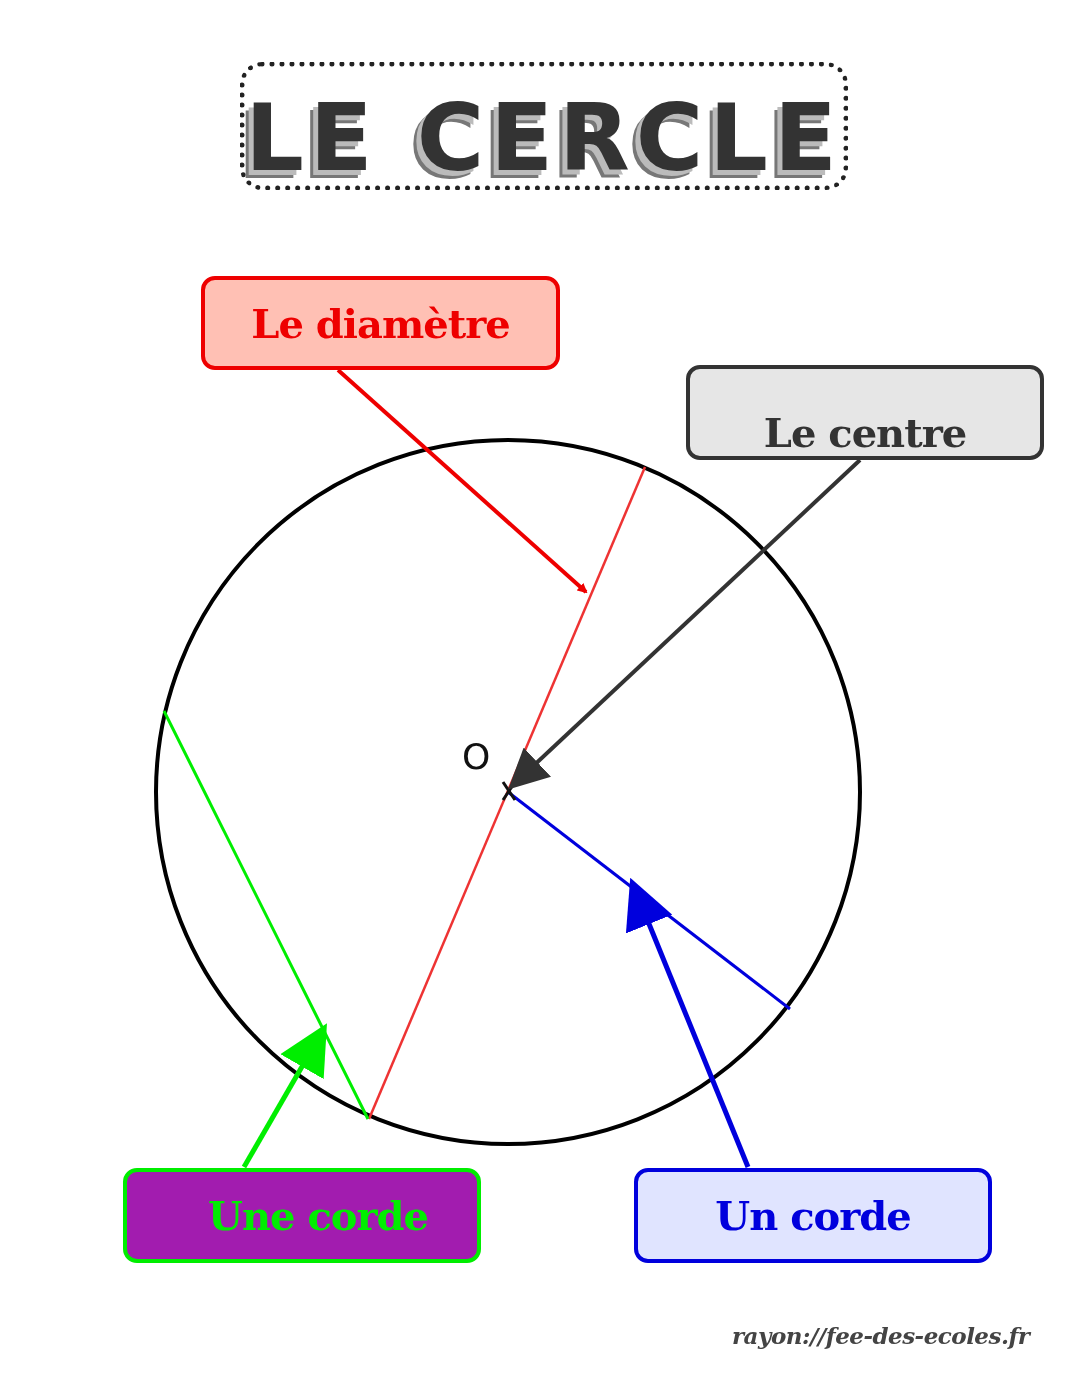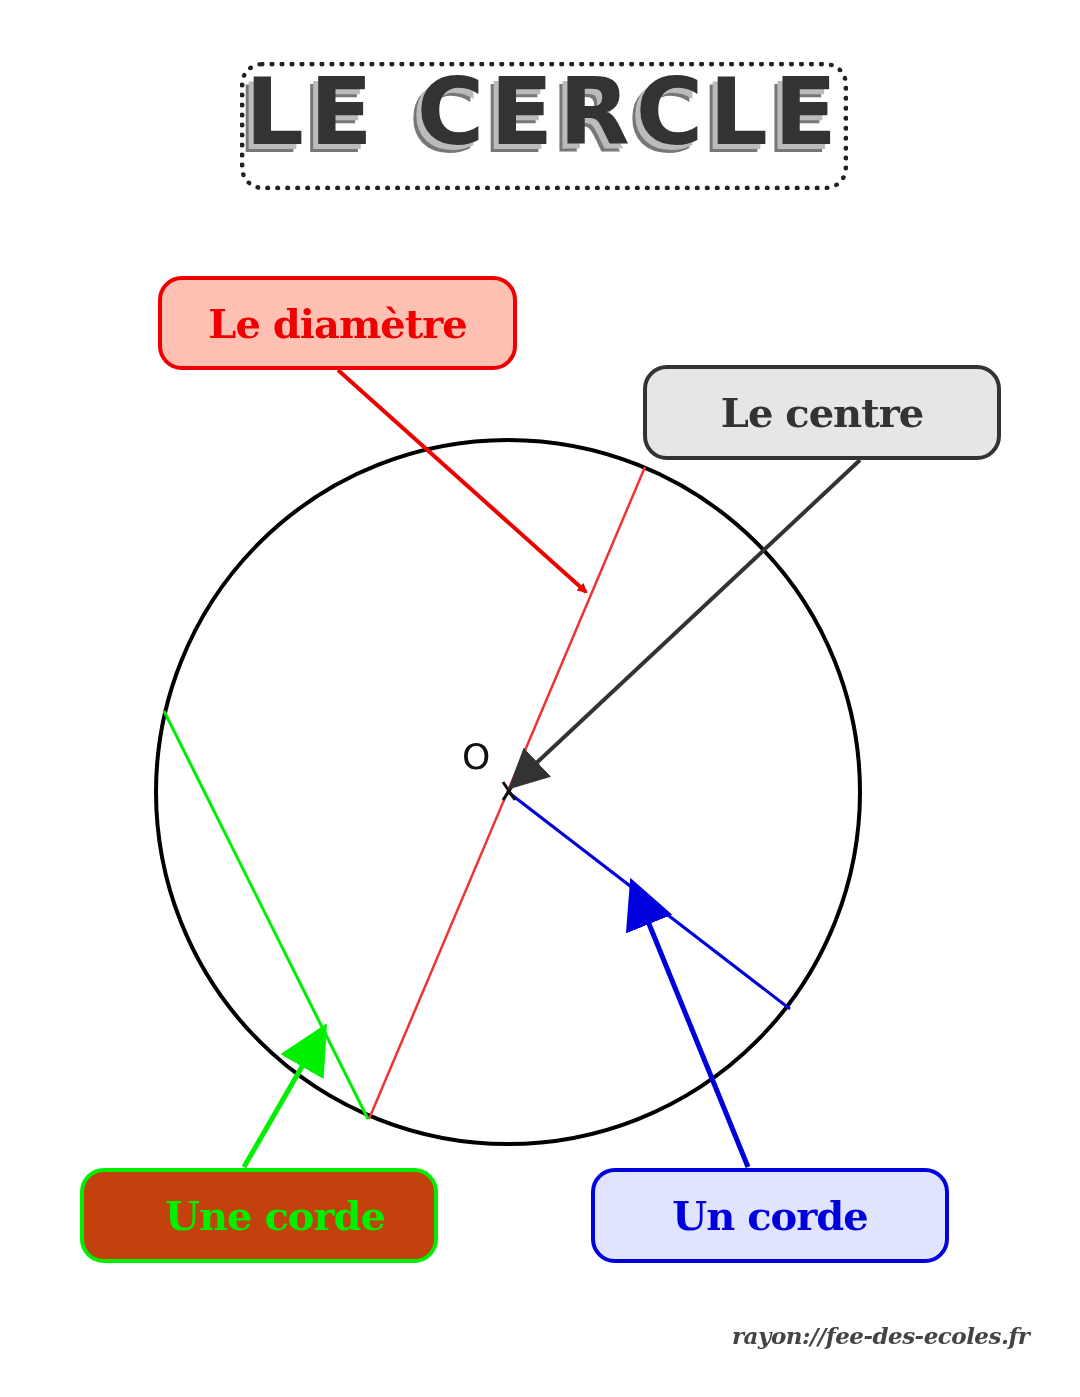--- a/index.html
+++ b/index.html
@@ -1,31 +1,31 @@
 <!DOCTYPE html>
 <html><head>
   <meta charset="utf-8">
   <style>
     html, body { margin: 0; padding: 0; background: #ffffff; }
     body { width: 1080px; height: 1397px; position: relative; overflow: hidden; font-family: "DejaVu Serif", serif; }
     .title-frame {
       position: absolute; left: 240px; top: 62px; width: 608px; height: 128px;
       border: 5px dotted #222; border-radius: 22px; box-sizing: border-box;
-      display: flex; align-items: flex-start; justify-content: center;
+      display: flex; align-items: flex-end; justify-content: center;
     }
     .title-text {
       font-family: "DejaVu Sans", sans-serif; font-weight: bold; font-size: 92px;
       letter-spacing: 6px; color: #333333;
       text-shadow: -5px 5px 0 #bbb, -8px 8px 0 #777;
       line-height: 1;
     }
     .label-box {
-      position: absolute; border-radius: 24px; border: 4px solid; box-sizing: border-box;
+      position: absolute; border-radius: 14px; border: 4px solid; box-sizing: border-box;
       display: flex; align-items: center; justify-content: center;
-      font-family: "DejaVu Serif", serif; font-weight: bold; font-size: 40px; letter-spacing: -1px;
+      font-family: "DejaVu Serif", serif; font-weight: bold; font-size: 40px; letter-spacing: -1px; margin-left: 43px;
     }
     .diagram { position: absolute; left: 0; top: 0; }
     .o-label { position: absolute; left: 462px; top: 736px; font-family: "DejaVu Sans", sans-serif; font-size: 36px; color: #111; }
     .footer-url {
       position: absolute; left: 732px; top: 1322px;
       font-family: "DejaVu Serif", serif; font-style: italic; font-weight: bold; font-size: 23px; color: #444;
       letter-spacing: -0.5px;
     }
   </style>
 </head>
@@ -72,25 +72,25 @@
 
   <line x1="748" y1="1167" x2="634" y2="887" stroke="#0000dd" stroke-width="5" marker-end="url(#ah-blue)"></line>
 </svg>
 
 <span class="o-label">O</span>
 
 <div class="label-box" style="left:158px; top:276px; width:359px; height:94px; border-color:#ee0000; background:#ffc0b4; color:#ee0000;">
   <span>Le diamètre</span>
 </div>
 
-<div class="label-box" style="left:643px; top:365px; width:358px; height:95px; border-color:#333; background:#e6e6e6; color:#333;">
+<div class="label-box" style="left:643px; top:365px; width:358px; height:95px; border-color:#333; background:#e6e6e6; color:#333;align-items:flex-end;">
   <span>Le centre</span>
 </div>
 
-<div class="label-box" style="left:80px; top:1168px; width:358px; height:95px; border-color:#00ee00; background:#c2410c; color:#00ee00;padding-left:32px;">
+<div class="label-box" style="left:80px; top:1168px; width:358px; height:95px; border-color:#00ee00; background:#a21caf; color:#00ee00;padding-left:32px;">
   <span>Une corde</span>
 </div>
 
 <div class="label-box" style="left:591px; top:1168px; width:358px; height:95px; border-color:#0000dd; background:#e0e4ff; color:#0000dd;">
   <span>Un corde</span>
 </div>
 
 <span class="footer-url">rayon://fee-des-ecoles.fr</span>
 
 </body></html>

